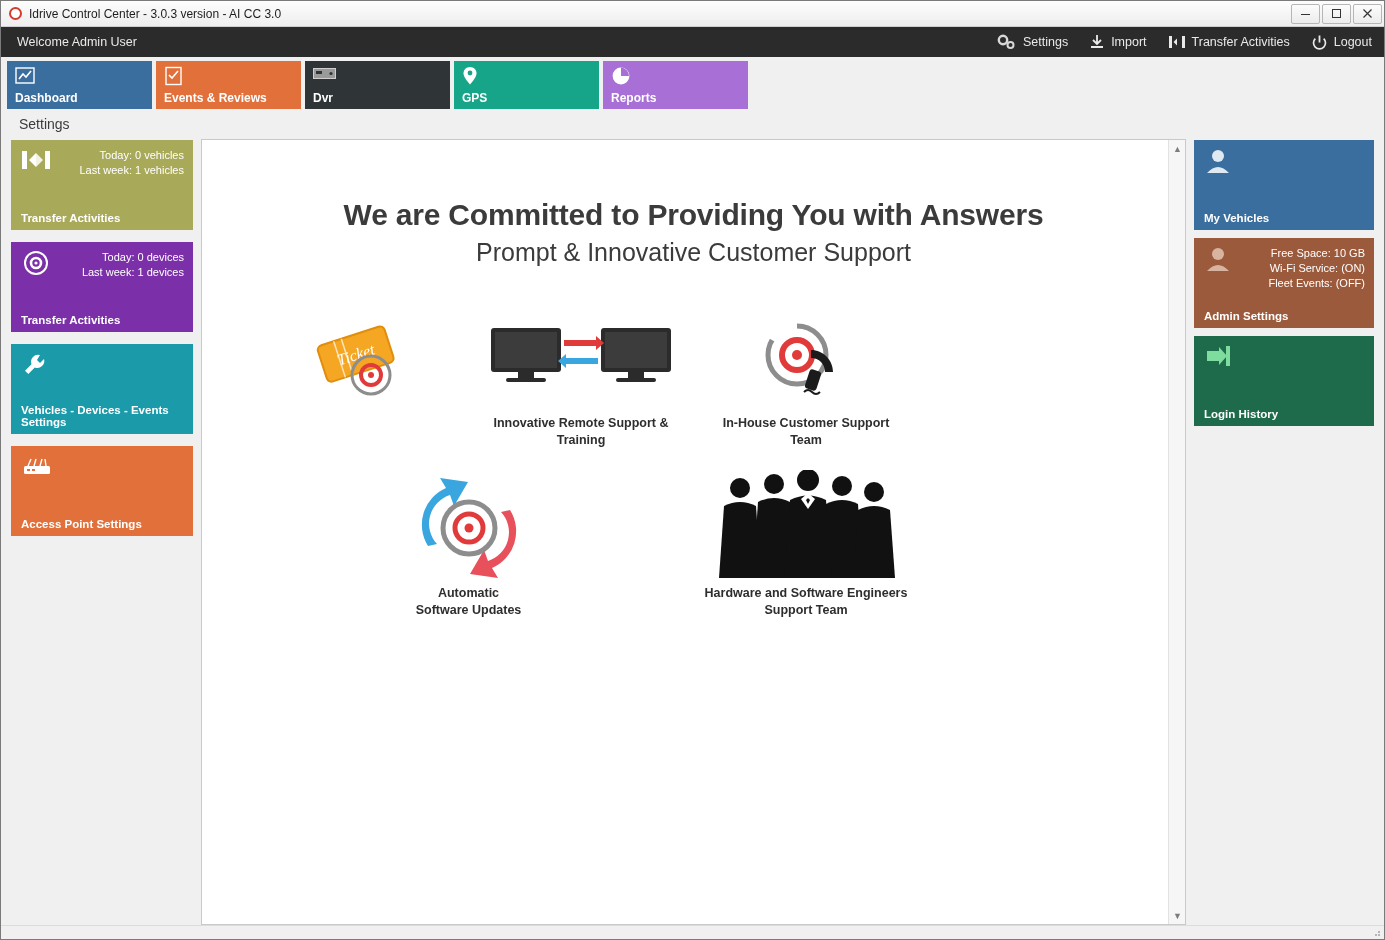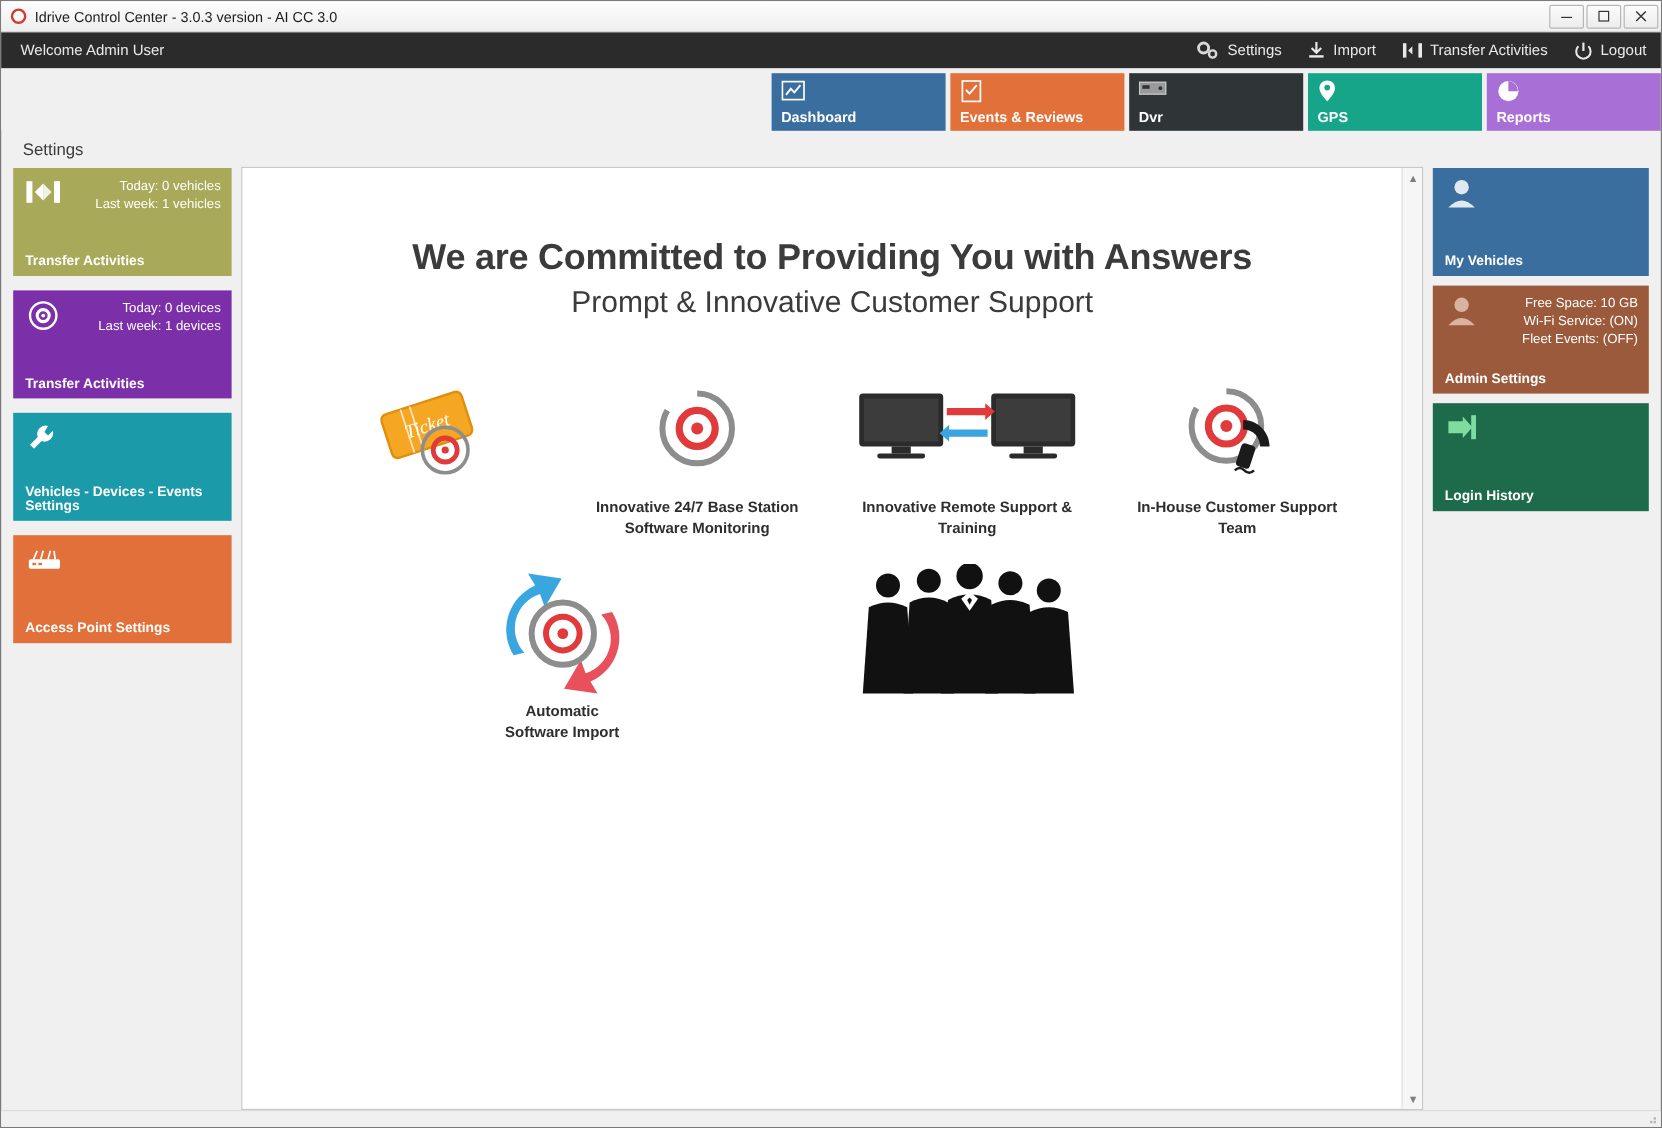--- a/index.html
+++ b/index.html
@@ -54,21 +54,20 @@
   .hdr-item { display: flex; align-items: center; gap: 7px; font-size: 12.5px; color: #e9e9e9; }
   .hdr-item svg { display: block; }
 
   
   .navbar {
     height: 52px;
     background: #f0f0f0;
     display: flex; align-items: flex-start;
     padding: 4px 0 0 6px;
     gap: 4px;
-    justify-content: flex-end;
   }
   .nav-tile {
     width: 145px; height: 48px;
     position: relative;
     color: #ffffff;
   }
   .nav-tile .nav-icon { position: absolute; top: 5px; left: 8px; }
   .nav-tile .nav-label {
     position: absolute; bottom: 4px; left: 8px;
     font-size: 12px; font-weight: bold;
@@ -369,32 +368,20 @@
                 <path d="M38 25 L38 63 M46 25 L46 63" stroke="#ffffff" stroke-width="1.5" opacity="0.7"></path>
                 <text x="55" y="50" font-size="16" font-family="Liberation Serif, serif" font-style="italic" fill="#ffffff" text-anchor="middle">Ticket</text>
               </g>
               <circle cx="70" cy="65" r="19" fill="none" stroke="#8d8d8d" stroke-width="3"></circle>
               <circle cx="70" cy="65" r="10" fill="none" stroke="#e03a3a" stroke-width="4"></circle>
               <circle cx="70" cy="65" r="3" fill="#e03a3a"></circle>
             </svg>
           </div>
         </div>
 
-        <div class="feature">
-          <div class="art">
-            <svg width="100" height="95" viewBox="0 0 100 95">
-              <circle cx="50" cy="47" r="29" fill="none" stroke="#8d8d8d" stroke-width="5"></circle>
-              <path d="M50 18 A29 29 0 0 0 25 32" stroke="#ffffff" stroke-width="7" fill="none"></path>
-              <circle cx="50" cy="47" r="15" fill="none" stroke="#e03a3a" stroke-width="6"></circle>
-              <circle cx="50" cy="47" r="5" fill="#e03a3a"></circle>
-            </svg>
-          </div>
-          <div class="cap">Innovative 24/7 Base Station
-Software Monitoring</div>
-        </div>
 
         <div class="feature">
           <div class="art">
             <svg width="190" height="90" viewBox="0 0 190 90">
               <rect x="5" y="16" width="70" height="44" rx="3" fill="#2b2b2b"></rect>
               <rect x="9" y="20" width="62" height="36" fill="#3c3c3c"></rect>
               <rect x="32" y="60" width="16" height="6" fill="#2b2b2b"></rect>
               <rect x="20" y="66" width="40" height="4" rx="2" fill="#2b2b2b"></rect>
               <rect x="115" y="16" width="70" height="44" rx="3" fill="#2b2b2b"></rect>
               <rect x="119" y="20" width="62" height="36" fill="#3c3c3c"></rect>
@@ -434,21 +421,21 @@
               <g transform="translate(36,2)">
                 <path d="M18 72 A40 40 0 0 1 36 14 L30 4 L58 8 L44 32 L40 21 A30 30 0 0 0 27 70 Z" fill="#3aa6e0"></path>
                 <path d="M100 36 A40 40 0 0 1 82 94 L88 104 L60 100 L74 76 L78 87 A30 30 0 0 0 91 38 Z" fill="#e8505b"></path>
                 <circle cx="59" cy="54" r="26" fill="none" stroke="#8d8d8d" stroke-width="5"></circle>
                 <circle cx="59" cy="54" r="14" fill="none" stroke="#e03a3a" stroke-width="5"></circle>
                 <circle cx="59" cy="54" r="4.5" fill="#e03a3a"></circle>
               </g>
             </svg>
           </div>
           <div class="cap">Automatic
-Software Import</div>
+Software Updates</div>
         </div>
 
 
         <div class="feature">
           <div class="art">
             <svg width="200" height="115" viewBox="0 0 200 115">
               <g fill="#111111">
                 <circle cx="34" cy="18" r="10"></circle>
                   <path d="M18 36 q16 -8 32 0 l5 72 l-42 0 Z"></path>
                 <circle cx="68" cy="14" r="10"></circle>
@@ -457,20 +444,22 @@
                   <path d="M120 34 q16 -8 32 0 l5 74 l-42 0 Z"></path>
                 <circle cx="168" cy="22" r="10"></circle>
                   <path d="M152 40 q16 -8 32 0 l5 68 l-42 0 Z"></path>
                 <circle cx="102" cy="10" r="11"></circle>
                   <path d="M84 30 q18 -9 36 0 l6 78 l-48 0 Z"></path>
               </g>
               <path d="M102 23 l-7 6 l7 10 l7 -10 Z" fill="#ffffff"></path>
               <path d="M100 30 l2 4 l2 -4 l-2 -2 Z" fill="#111111"></path>
             </svg>
           </div>
+          <div class="cap">Hardware and Software Engineers
+Support Team</div>
         </div>
 
       </div>
 
       <div class="scrollbar">
         <div class="sb-arrow">▲</div>
         <div class="sb-arrow bottom">▼</div>
       </div>
     </div>
 

